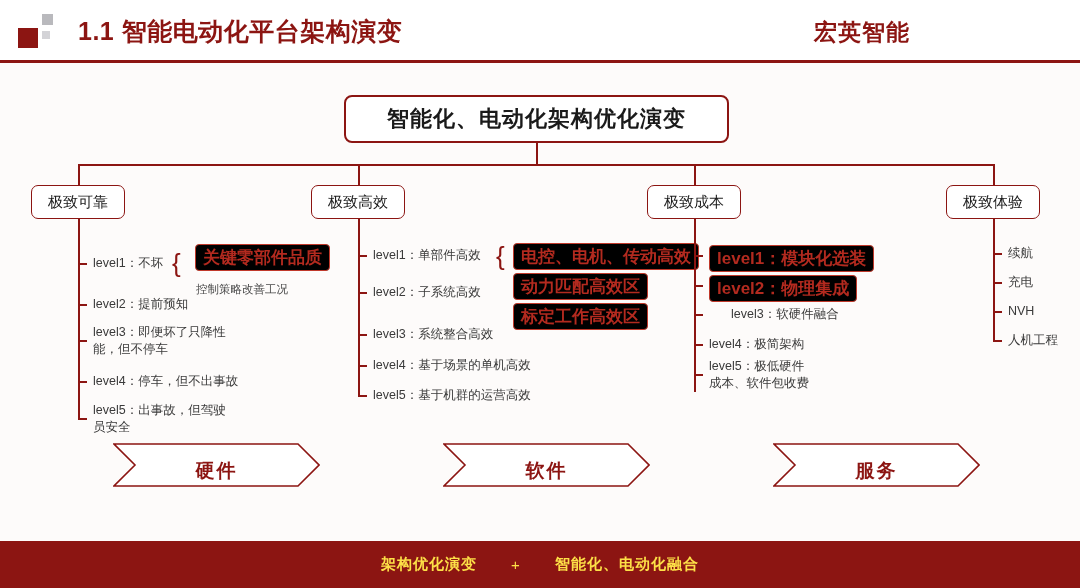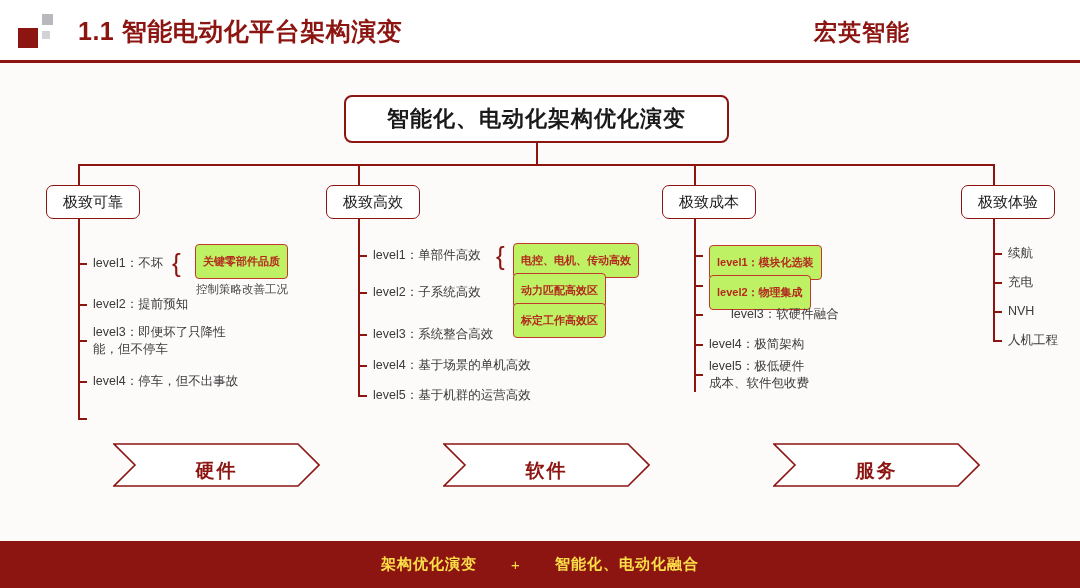--- a/index.html
+++ b/index.html
@@ -96,21 +96,20 @@
     border: 1.5px solid #8c1512;
     border-radius: 7px;
     background: #ffffff;
     display: flex;
     align-items: center;
     justify-content: center;
     font-size: 15px;
     color: #1a1a1a;
     box-sizing: border-box;
     padding: 0 14px;
-    margin-left: 15px;
   }
 
   
   .ln { position: absolute; background: #8c1512; }
   .ln-h { height: 1.5px; }
   .ln-v { width: 1.5px; }
 
   
   .lv-item {
     position: absolute;
@@ -124,24 +123,24 @@
     width: 9px; height: 1.5px;
     background: #8c1512;
   }
 
   
   .chip {
     position: absolute;
     border: 1.2px solid #c0392b;
     border-radius: 4px;
     color: #b32a1f;
-    font-size: 11px;
-    font-weight: bold;
-    padding: 9px 7px;
-    background: #bef264;
+    font-size: 17px;
+    font-weight: bold;
+    padding: 1px 7px;
+    background: #000000;
     white-space: nowrap;
   }
   .plain-note {
     position: absolute;
     font-size: 11.5px;
     color: #4a4a4a;
     white-space: nowrap;
   }
   .brace {
     position: absolute;
@@ -217,20 +216,22 @@
   <div class="lv-dash" style="left:78px; top:241px;"></div>
   <div class="lv-dash" style="left:78px; top:277px;"></div>
   <div class="lv-dash" style="left:78px; top:318px;"></div>
   <div class="lv-dash" style="left:78px; top:355px;"></div>
 
   <div class="lv-item" style="left:93px; top:192px;">level1：不坏</div>
   <div class="lv-item" style="left:93px; top:233px;">level2：提前预知</div>
   <div class="lv-item" style="left:93px; top:261px;">level3：即便坏了只降性
 能，但不停车</div>
   <div class="lv-item" style="left:93px; top:310px;">level4：停车，但不出事故</div>
+  <div class="lv-item" style="left:93px; top:339px;">level5：出事故，但驾驶
+员安全</div>
 
   <div class="brace" style="left:172px; top:187px;">{</div>
   <div class="chip" style="left:195px; top:181px;">关键零部件品质</div>
   <div class="plain-note" style="left:196px; top:219px;">控制策略改善工况</div>
 
   <div class="ln ln-v" style="left:358px; top:156px; height:177px;"></div>
   <div class="lv-dash" style="left:358px; top:192px;"></div>
   <div class="lv-dash" style="left:358px; top:229px;"></div>
   <div class="lv-dash" style="left:358px; top:271px;"></div>
   <div class="lv-dash" style="left:358px; top:302px;"></div>

